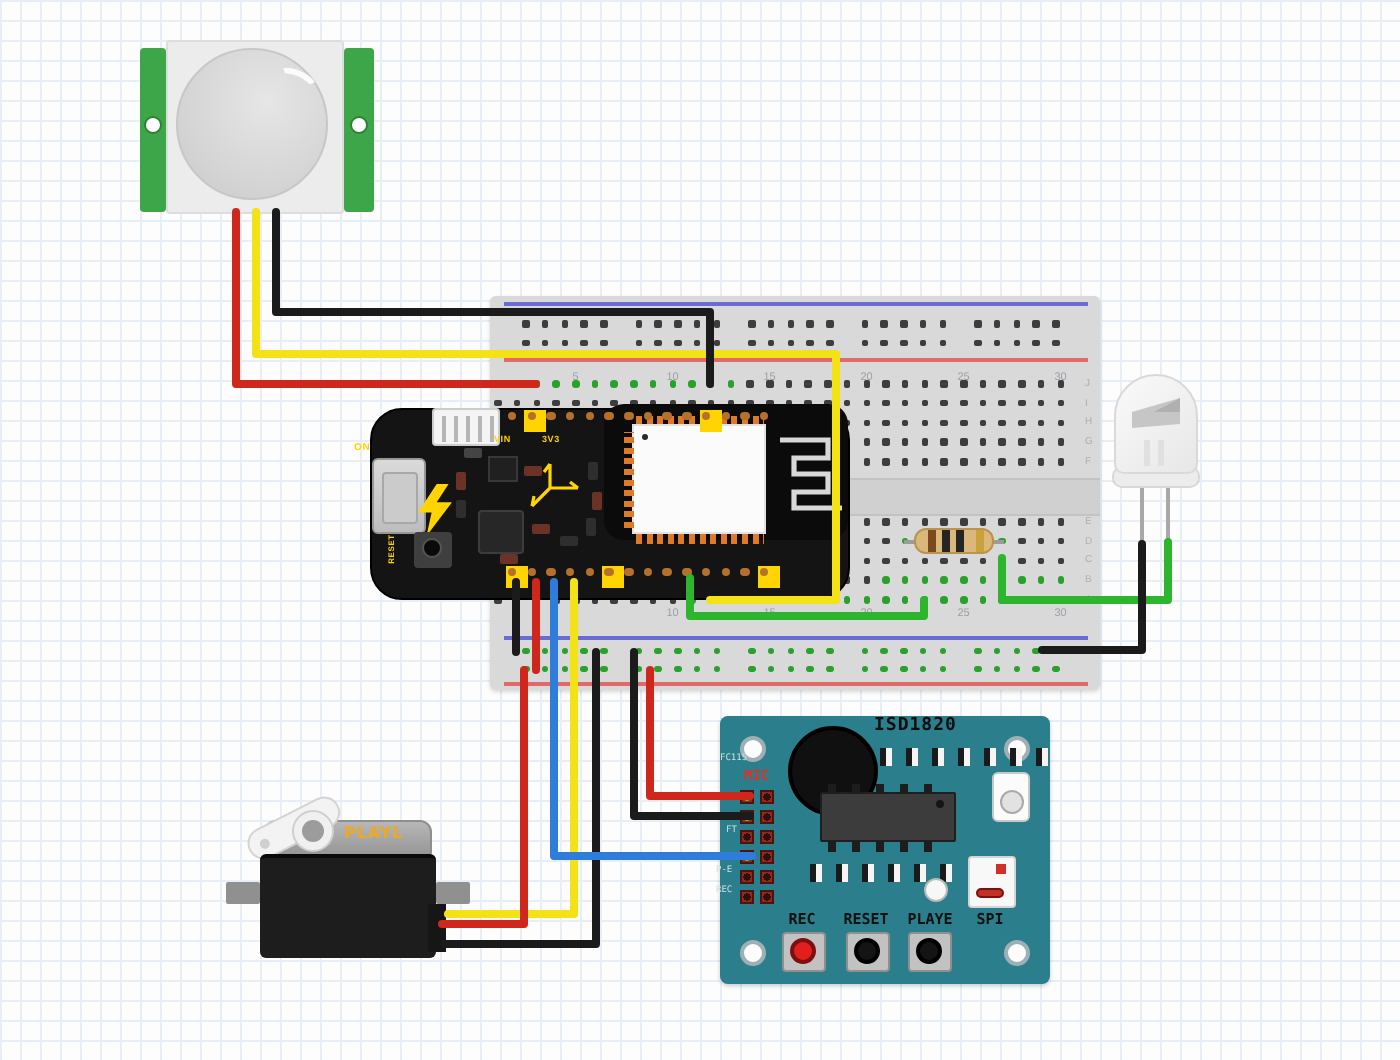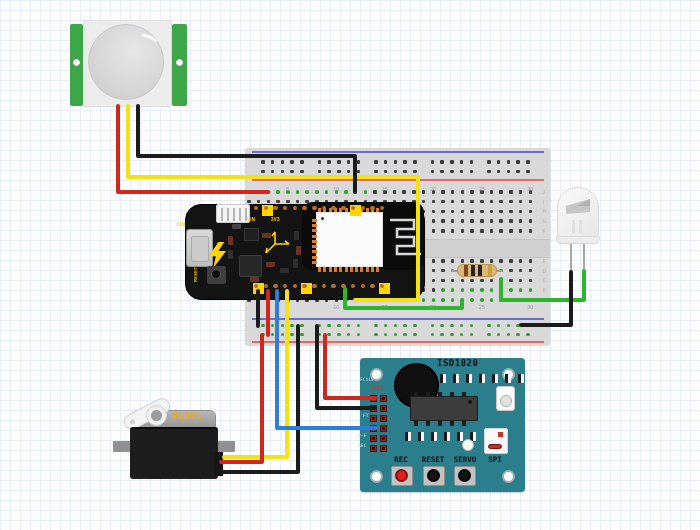--- a/index.html
+++ b/index.html
@@ -674,21 +674,21 @@
     <div class="dome-led" style="left:462px;top:439px;width:12px;height:12px;"></div>
     <div class="spk" style="left:496px;top:386px;width:19px;height:25px;">
       <div class="spk-c" style="left:3px;top:8px;width:12px;height:12px;"></div>
     </div>
     <div class="jumper" style="left:484px;top:428px;width:24px;height:26px;">
       <div class="jmp-sq" style="left:13px;top:3px;width:5px;height:5px;"></div>
       <div class="jmp-pill" style="left:3px;top:15px;width:14px;height:5px;"></div>
     </div>
     <span class="btn-lbl" style="left:401px;top:455px;">REC</span>
     <span class="btn-lbl" style="left:433px;top:455px;">RESET</span>
-    <span class="btn-lbl" style="left:465px;top:455px;">SERVO</span>
+    <span class="btn-lbl" style="left:465px;top:455px;">PLAYE</span>
     <span class="btn-lbl" style="left:495px;top:455px;">SPI</span>
     <div class="btn" style="left:391px;top:466px;width:22px;height:20px;">
       <div class="btn-cap cap-red" style="left:3px;top:2px;"></div>
     </div>
     <div class="btn" style="left:423px;top:466px;width:22px;height:20px;">
       <div class="btn-cap cap-blk" style="left:3px;top:2px;"></div>
     </div>
     <div class="btn" style="left:454px;top:466px;width:22px;height:20px;">
       <div class="btn-cap cap-blk" style="left:3px;top:2px;"></div>
     </div>

